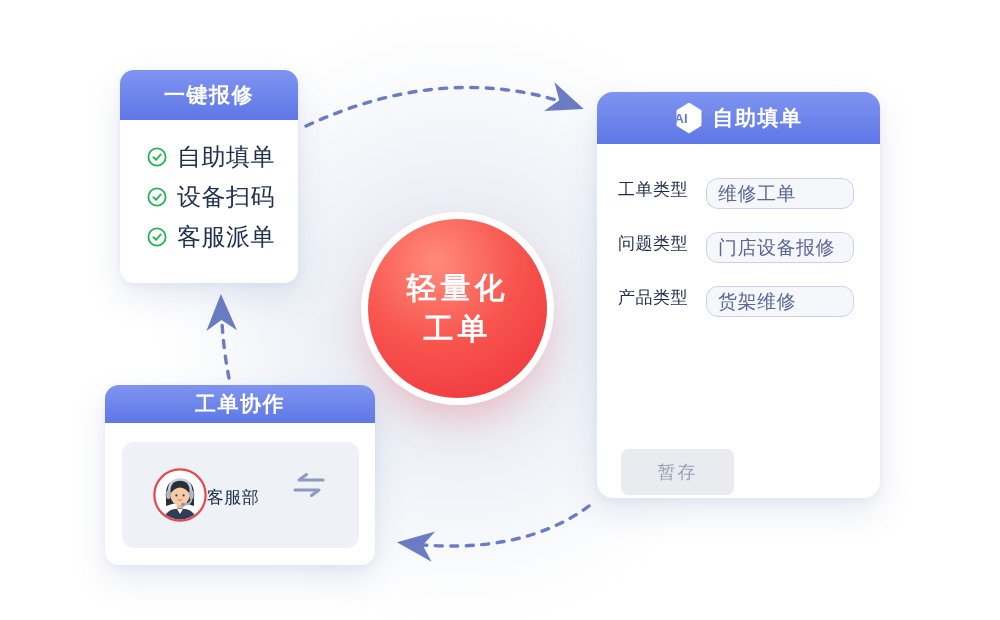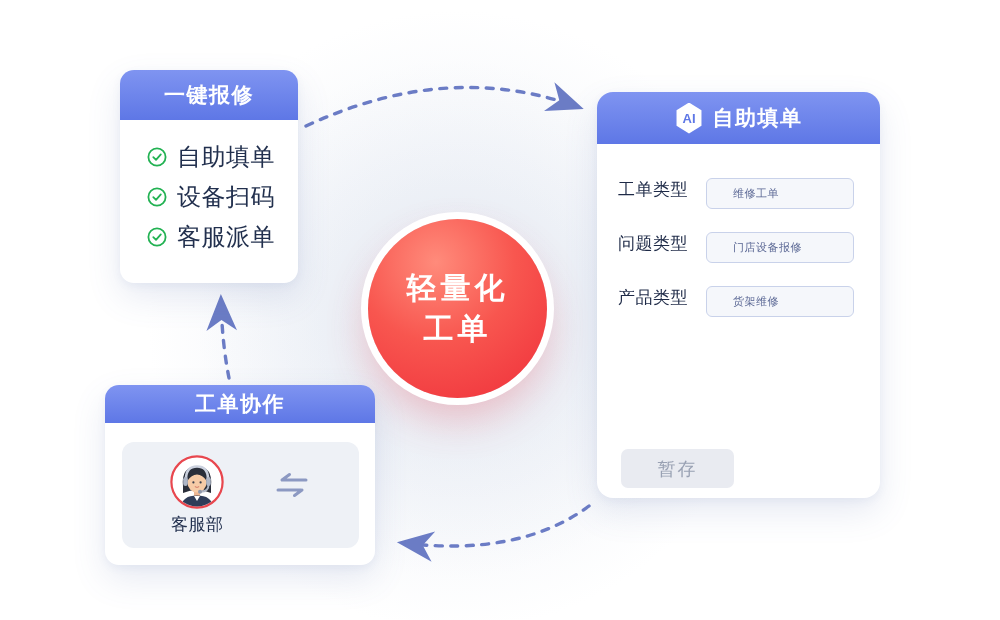--- a/index.html
+++ b/index.html
@@ -23,43 +23,43 @@
   
   .card-repair{left:120px;top:70px;width:178px;height:213px;}
   .card-repair .card-body{padding:17px 0 0 27px;}
   .check-row{display:flex;align-items:center;gap:10px;height:40px;}
   .check-row .txt{font-size:24px;color:#22304E;font-weight:500;letter-spacing:.5px;}
   .check-icon{width:20px;height:20px;flex:0 0 20px;}
   
   .card-ai{left:597px;top:92px;width:283px;height:406px;border-radius:16px;}
   .card-ai .card-header{height:52px;}
   .hex-badge{
-    width:29px;height:31px;background:#fff;display:flex;align-items:center;justify-content:center;
+    width:29px;height:31px;background:#fff;display:flex;align-items:center;justify-content:flex-start;
     clip-path:polygon(50% 0%,93% 25%,93% 75%,50% 100%,7% 75%,7% 25%);
   }
   .hex-badge span{color:var(--header-bottom);font-size:13px;font-weight:bold;letter-spacing:0;}
   .form-row{position:absolute;left:21px;display:flex;align-items:flex-start;height:31px;}
   .form-label{width:88px;font-size:17px;color:var(--label-dark);font-weight:500;letter-spacing:.5px;}
   .input-box{
-    width:148px;height:31px;line-height:29px;padding:0 26px;
-    background:var(--input-bg);border:1px solid var(--input-border);border-radius:6px;
-    font-size:11px;color:var(--input-text);letter-spacing:.5px;white-space:nowrap;overflow:hidden;
+    width:148px;height:31px;line-height:29px;padding:0 11px;
+    background:var(--input-bg);border:1px solid var(--input-border);border-radius:12px;
+    font-size:19px;color:var(--input-text);letter-spacing:.5px;white-space:nowrap;overflow:hidden;
   }
   .btn-row{position:absolute;left:24px;top:357px;display:flex;gap:8px;}
-  .btn{height:39px;border:none;border-radius:7px;font-size:18px;letter-spacing:2px;display:flex;align-items:center;justify-content:center;cursor:pointer;}
+  .btn{height:46px;border:none;border-radius:7px;font-size:18px;letter-spacing:2px;display:flex;align-items:center;justify-content:center;cursor:pointer;}
   .btn-draft{width:113px;background:var(--draft-bg);color:var(--draft-text);}
   .btn-submit{width:115px;background:linear-gradient(180deg,var(--red-btn-top),var(--red-btn-bottom));color:#fff;font-weight:500;}
   
   .card-collab{left:105px;top:385px;width:270px;height:180px;}
   .card-collab .card-header{height:38px;}
   .collab-panel{
     position:absolute;left:17px;top:57px;width:237px;height:106px;border-radius:12px;
     background:var(--panel-bg);display:flex;align-items:center;justify-content:space-evenly;
   }
-  .member{display:flex;flex-direction:column;align-items:center;}
+  .member{display:flex;flex-direction:row;align-items:center;}
   .member .name{margin-top:4px;font-size:17px;color:#22304E;letter-spacing:.5px;}
   .avatar{width:54px;height:54px;}
   .swap-icon{width:38px;height:26px;margin-bottom:20px;}
   
   .halo{position:absolute;left:187px;top:50px;width:540px;height:540px;border-radius:50%;
     background:radial-gradient(circle, rgba(216,223,236,.45) 0%, rgba(216,223,236,0) 68%);}
   .center-circle{
     position:absolute;left:368px;top:219px;width:179px;height:179px;border-radius:50%;
     background:radial-gradient(circle at 38% 24%, var(--circle-light) 0%, var(--circle-mid) 45%, var(--circle-dark) 100%);
     box-shadow:0 0 0 7px #fff, 0 20px 42px rgba(236,70,82,.30);

